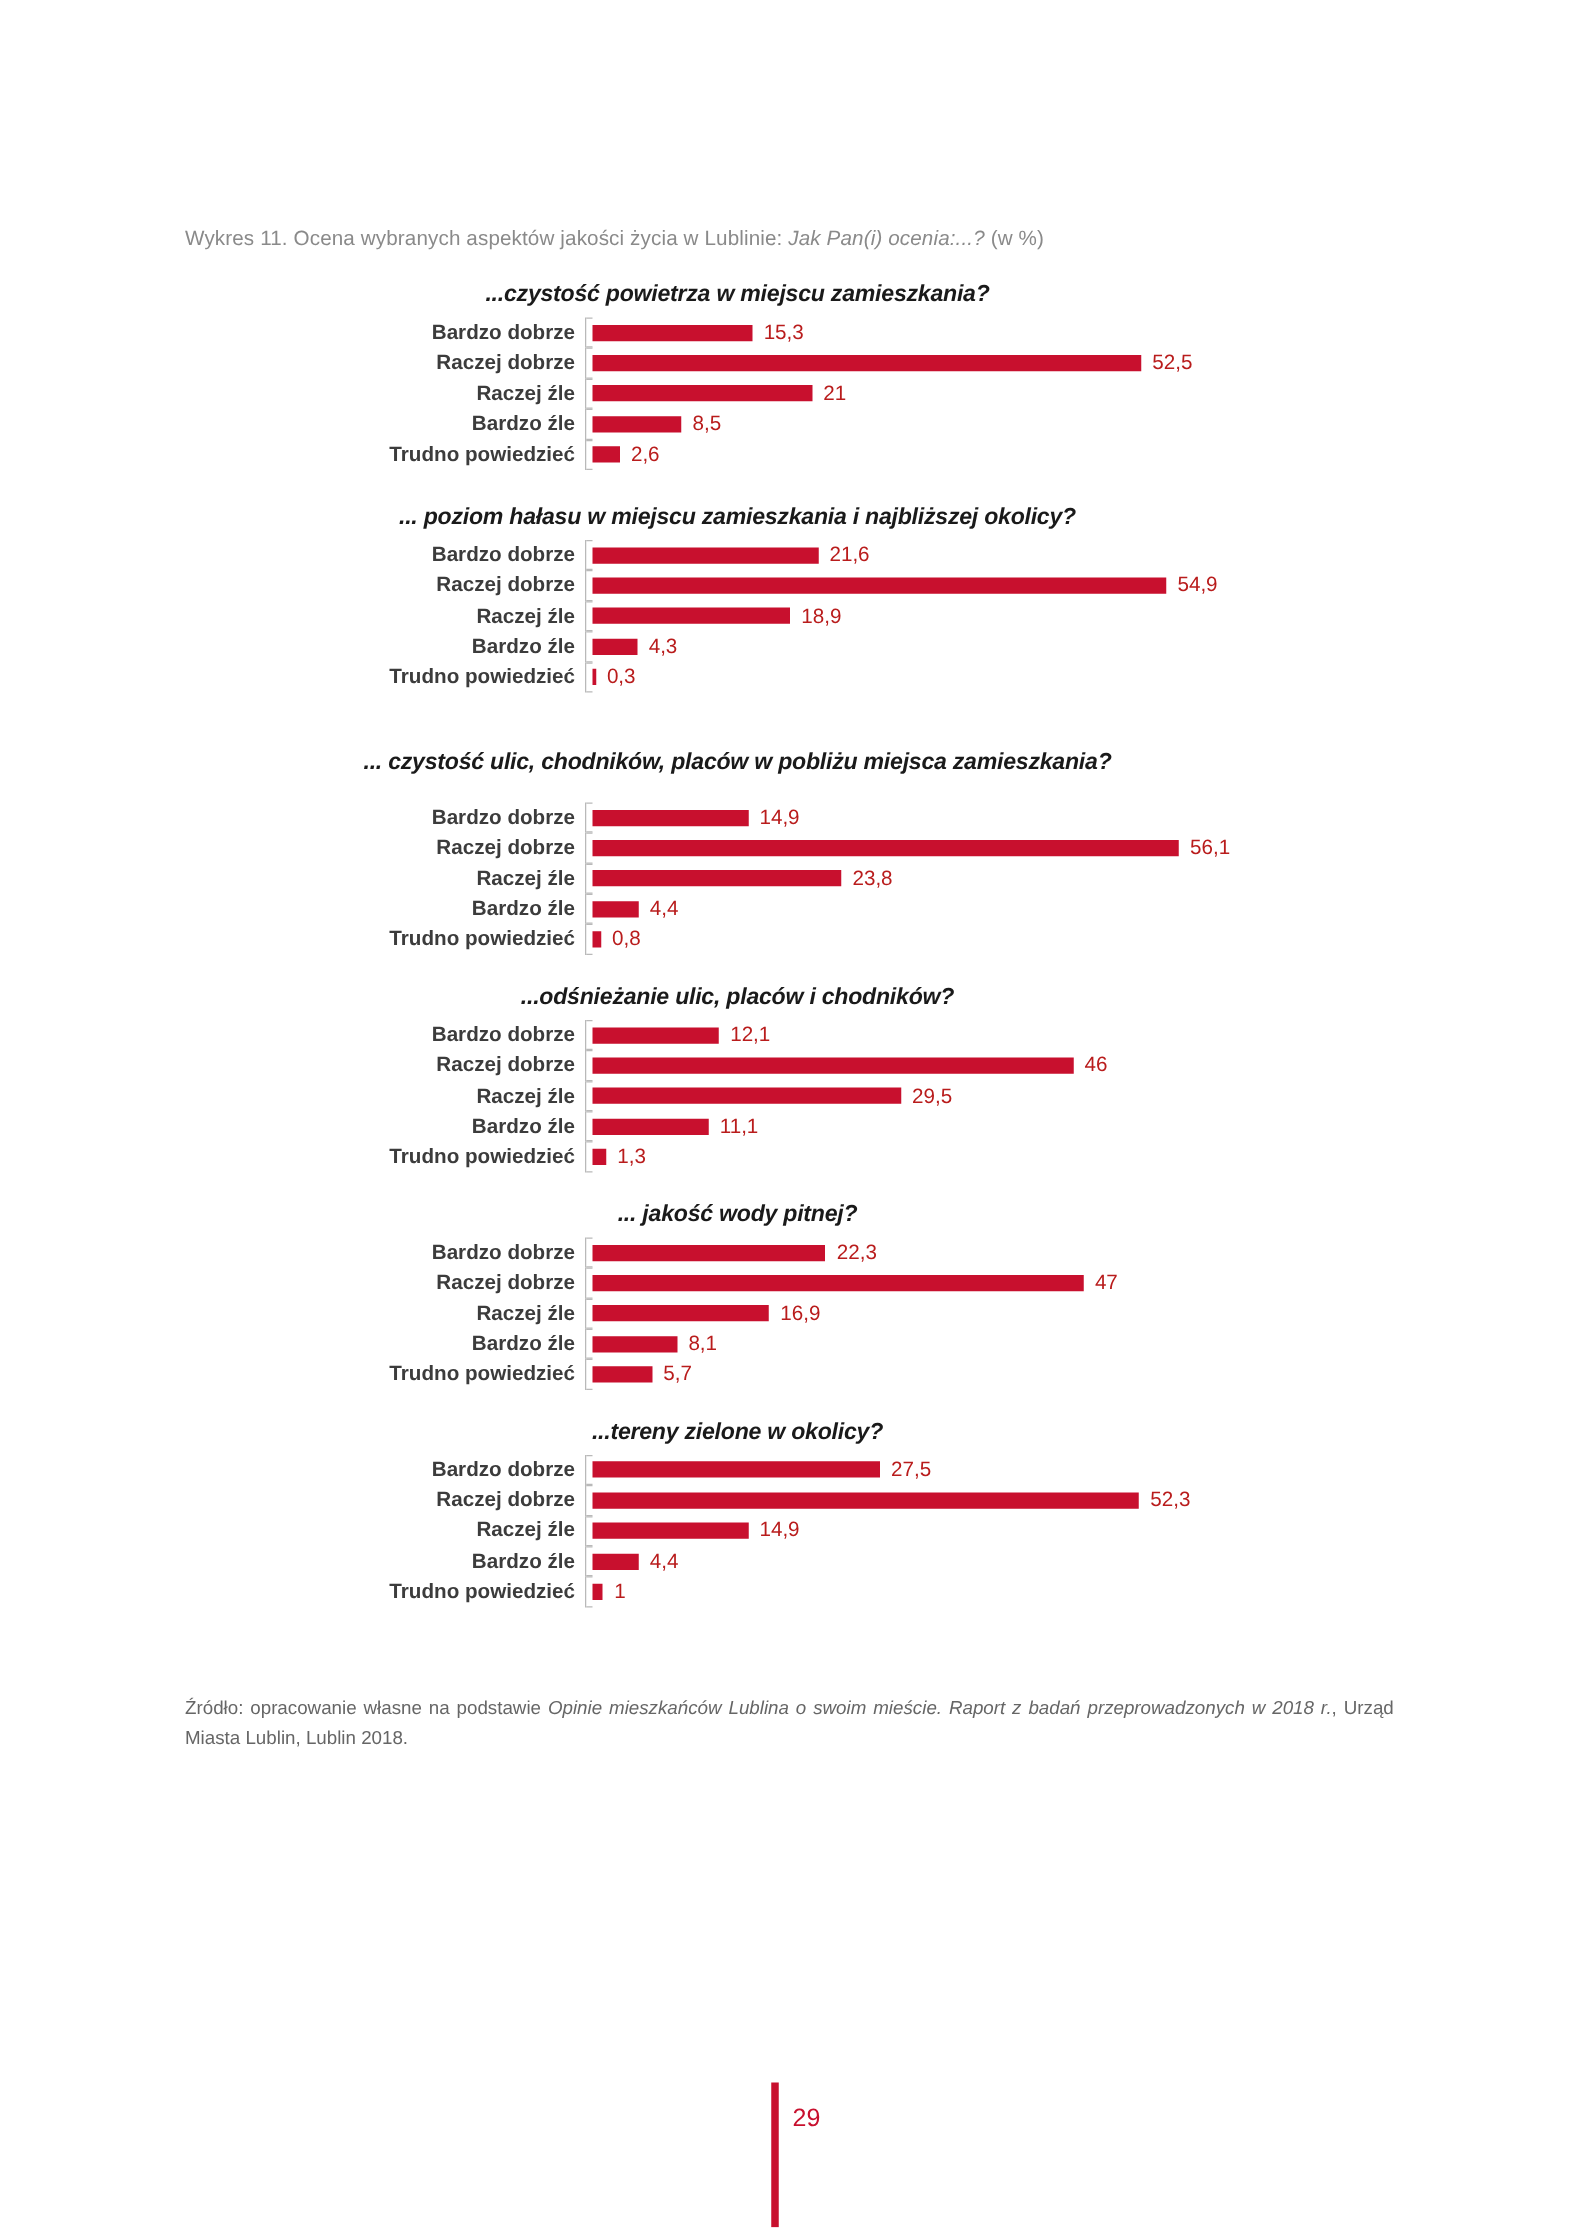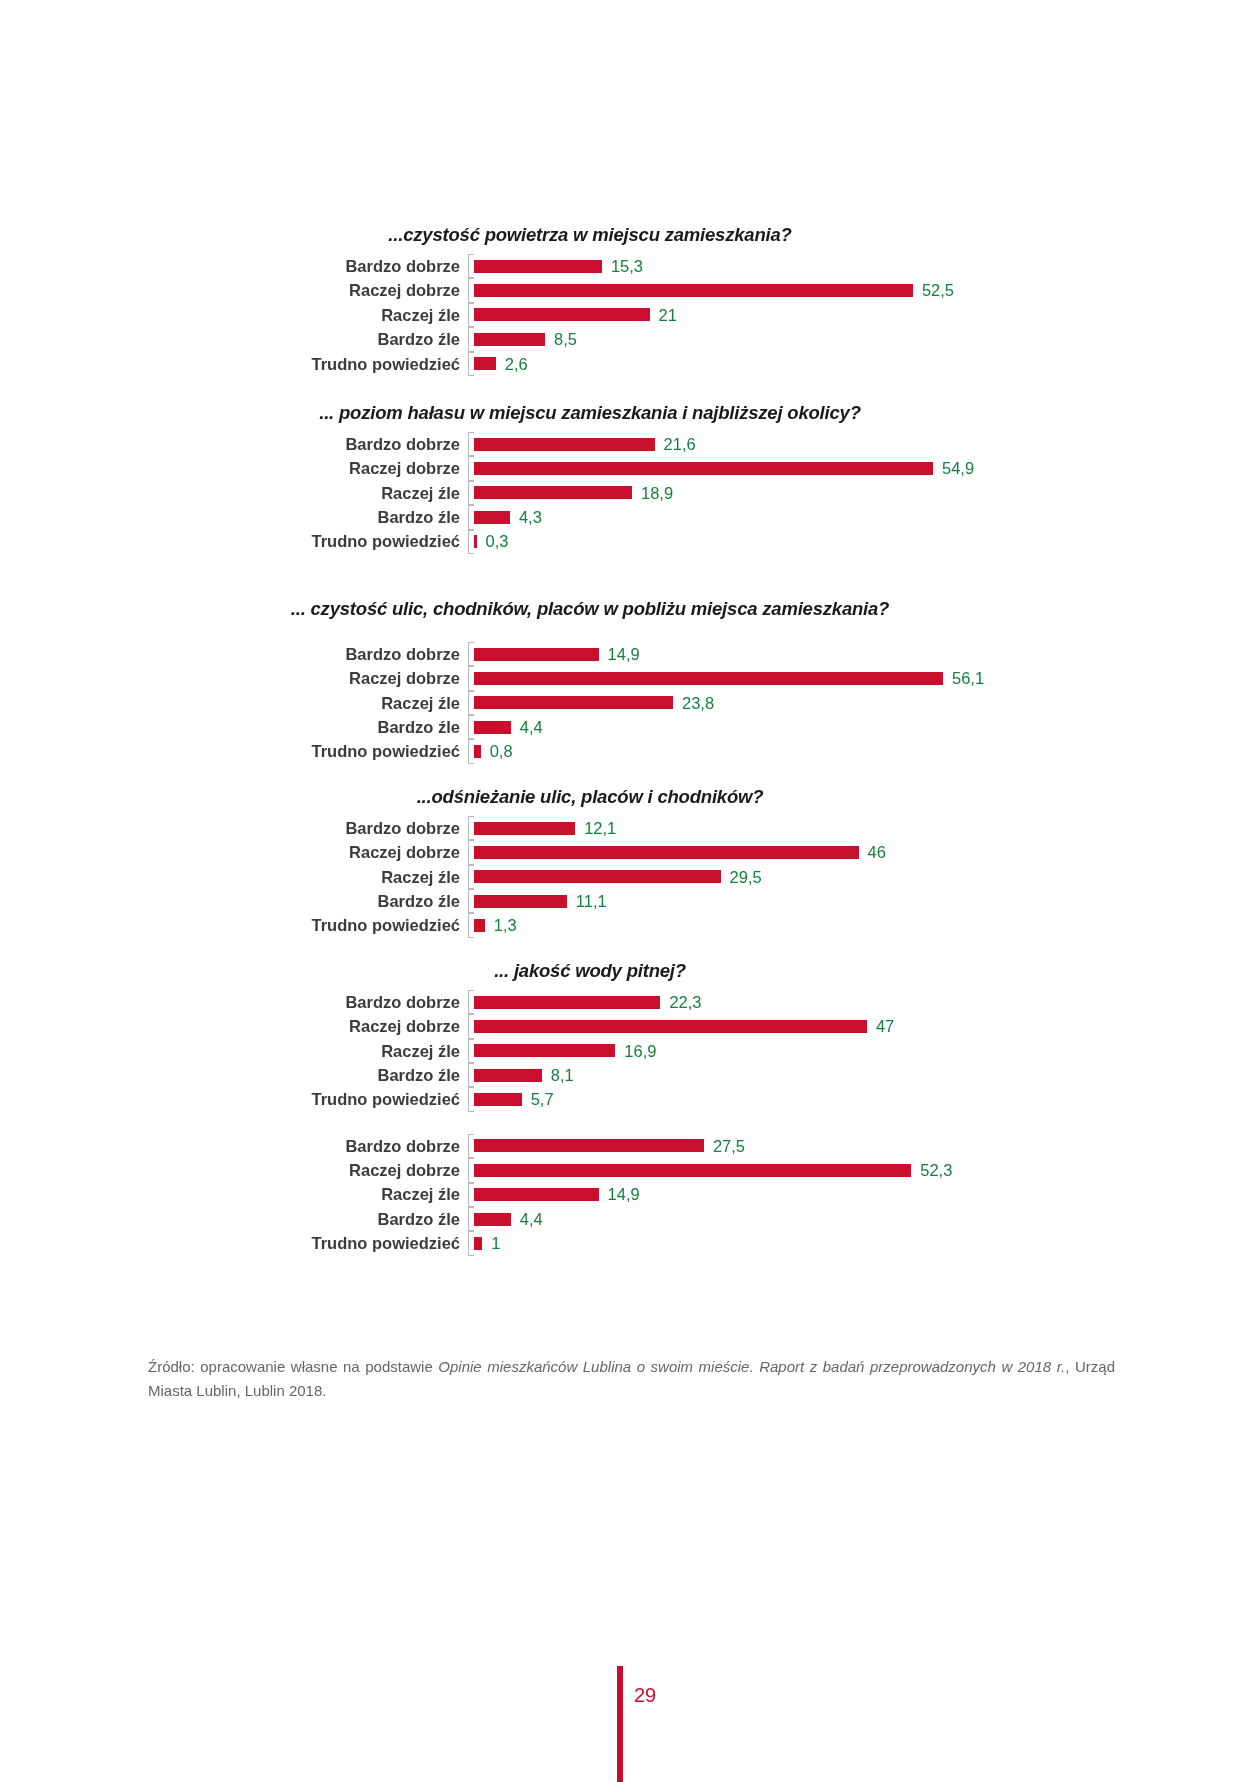--- a/index.html
+++ b/index.html
@@ -101,21 +101,21 @@
   }
 
   .bar {
     height: 13px;
     background: #c8102e;
     min-width: 1px;
   }
 
   .bar-value {
     font-size: 16.5px;
-    color: #15803d;
+    color: #b91c1c;
     margin-left: 9px;
     white-space: nowrap;
     line-height: 1;
   }
 
   .source {
     position: absolute;
     left: 148px;
     top: 1355px;
     width: 967px;
@@ -140,20 +140,23 @@
     top: 1684px;
     font-size: 20px;
     color: #c8102e;
   }
 </style>
 </head>
 <body>
 
 <div class="page">
 
+  <div class="figure-caption">
+    <span>Wykres 11. Ocena wybranych aspektów jakości życia w Lublinie: </span><i>Jak Pan(i) ocenia:...?</i><span> (w %)</span>
+  </div>
 
   <div class="charts" id="charts-container">
       <div class="chart-block" style="margin-top: 10px; margin-bottom: 22px;">
         <div class="chart-title">...czystość powietrza w miejscu zamieszkania?</div>
         <div class="plot" style="margin-top: 8px;">
           <div class="row">
             <span class="axis-tick"></span>
             <span class="cat-label">Bardzo dobrze</span>
             <div class="bar" style="width: 127.908px;"></div>
             <span class="bar-value">15,3</span>
@@ -318,20 +321,21 @@
           </div>
           <div class="row">
             <span class="axis-tick"></span>
             <span class="cat-label">Trudno powiedzieć</span>
             <div class="bar" style="width: 47.652px;"></div>
             <span class="bar-value">5,7</span>
           </div>
         </div>
       </div>
       <div class="chart-block" style="margin-top: 22px; margin-bottom: 0px;">
+        <div class="chart-title">...tereny zielone w okolicy?</div>
         <div class="plot" style="margin-top: 8px;">
           <div class="row">
             <span class="axis-tick"></span>
             <span class="cat-label">Bardzo dobrze</span>
             <div class="bar" style="width: 229.9px;"></div>
             <span class="bar-value">27,5</span>
           </div>
           <div class="row">
             <span class="axis-tick"></span>
             <span class="cat-label">Raczej dobrze</span>

